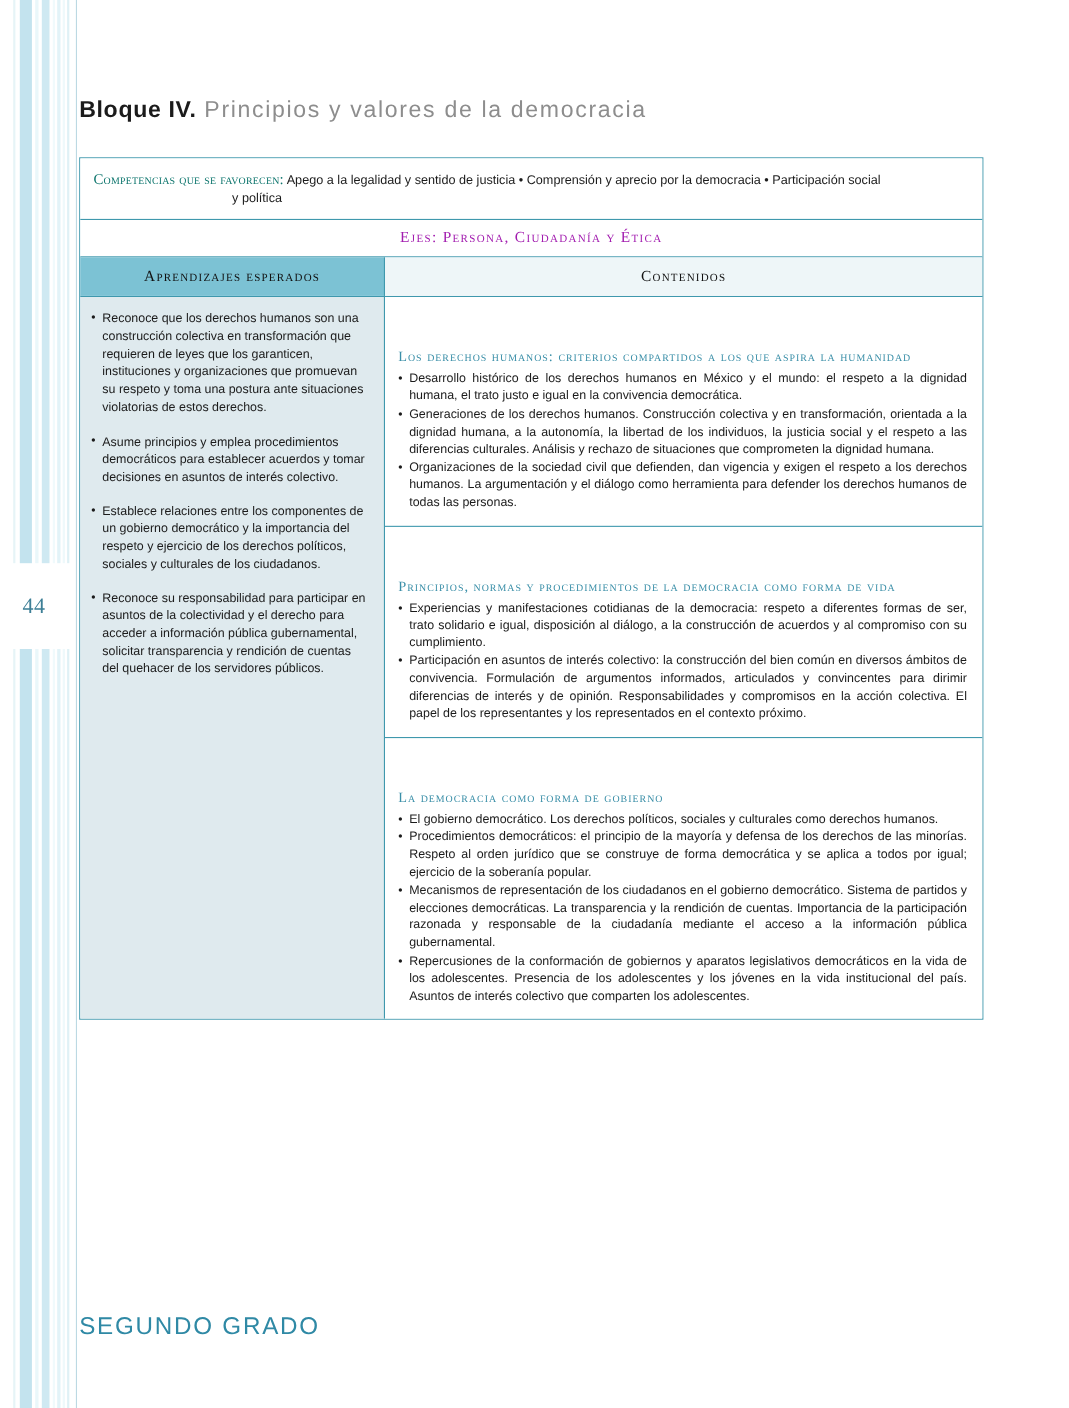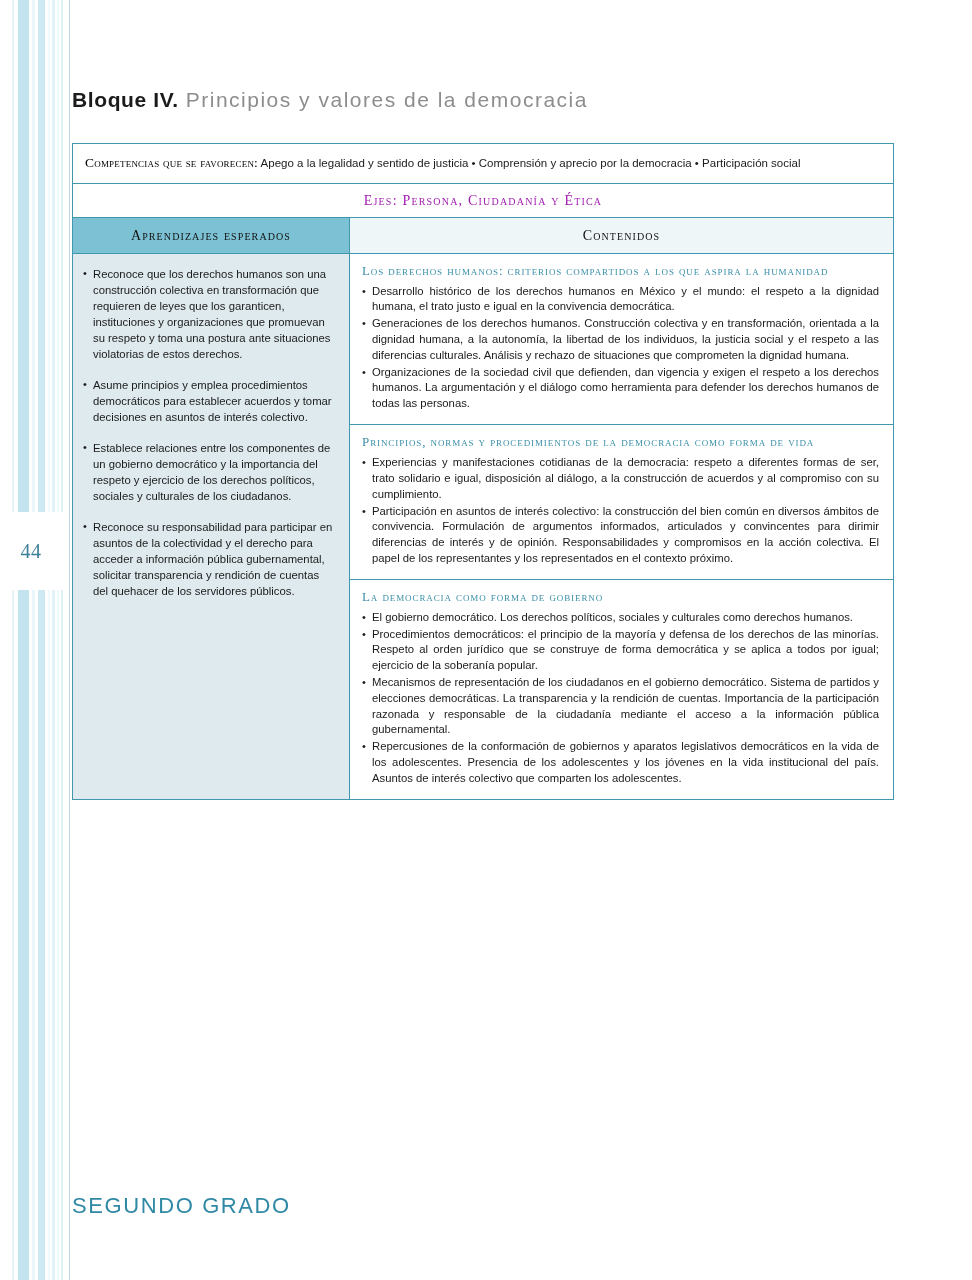--- a/index.html
+++ b/index.html
@@ -91,21 +91,21 @@
     background: #ffffff;
     font-size: 11.5px;
     color: #1b1b1b;
     line-height: 1.45;
   }
   .smallcaps-label {
     font-family: "Liberation Serif", serif;
     font-variant: small-caps;
     font-size: 13.5px;
     letter-spacing: 0.2px;
-    color: #000000;
+    color: #0f766e;
   }
   .comp-indent {
     display: block;
     margin-left: 126px;
   }
 
   .row-ejes {
     border-bottom: 1px solid #3f98ad;
     background: #ffffff;
     text-align: center;
@@ -180,20 +180,21 @@
   }
   .content-section:last-child { border-bottom: none; }
 
   .section-heading {
     font-family: "Liberation Serif", serif;
     font-variant: small-caps;
     font-size: 13px;
     letter-spacing: 0.9px;
     color: #3b8fa8;
     margin-bottom: 5px;
+    margin-top: 37px;
   }
   .content-item {
     display: flex;
     font-size: 11.3px;
     line-height: 1.40;
     color: #1b1b1b;
     text-align: justify;
     margin-bottom: 1px;
   }
   .content-item .txt { flex: 1; }
@@ -225,20 +226,21 @@
 <div class="page-rule"></div>
 
 <div class="title-row">
   <span class="title-bold">Bloque IV.</span><span class="title-light">Principios y valores de la democracia</span>
 </div>
 
 <div class="table">
 
   <div class="row-competencias">
     <span class="smallcaps-label">Competencias que se favorecen:</span><span> Apego a la legalidad y sentido de justicia • Comprensión y aprecio por la democracia • Participación social</span>
+    <span class="comp-indent">y política</span>
   </div>
 
   <div class="row-ejes">
     <span class="ejes-text">Ejes: Persona, Ciudadanía y Ética</span>
   </div>
 
   <div class="head-row">
     <div class="head-left">
       <span class="head-text">Aprendizajes esperados</span>
     </div>

